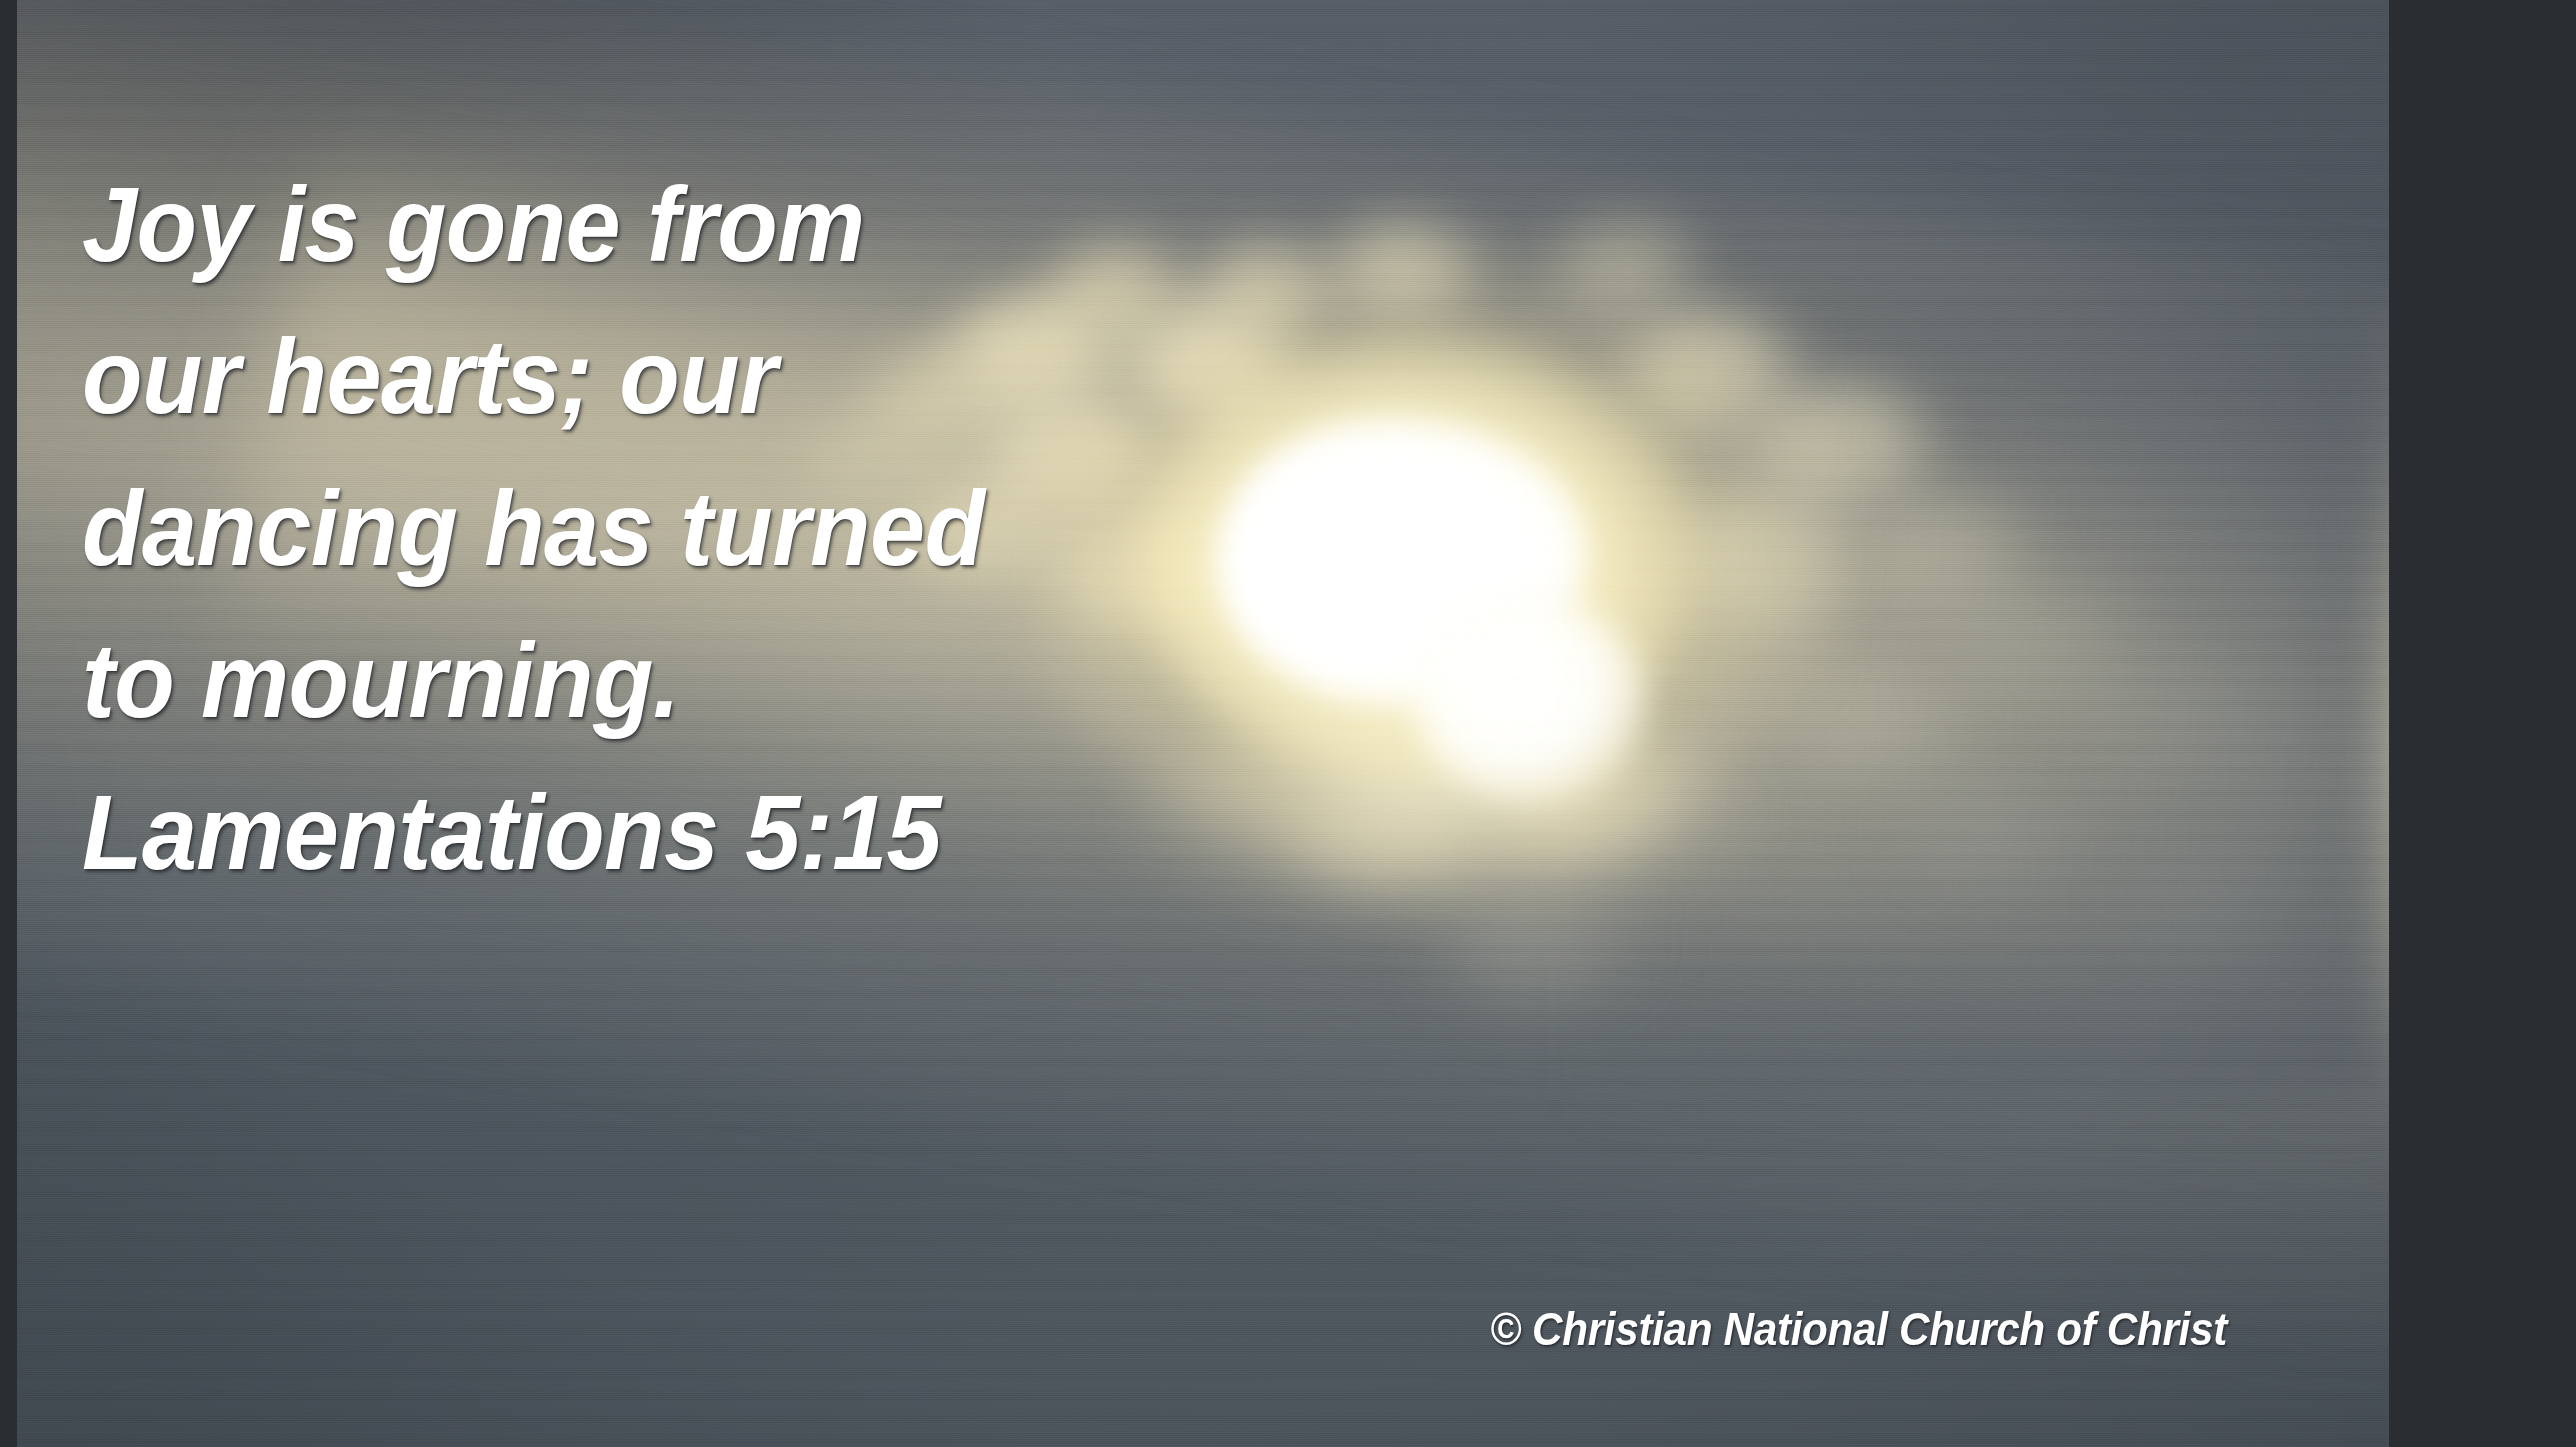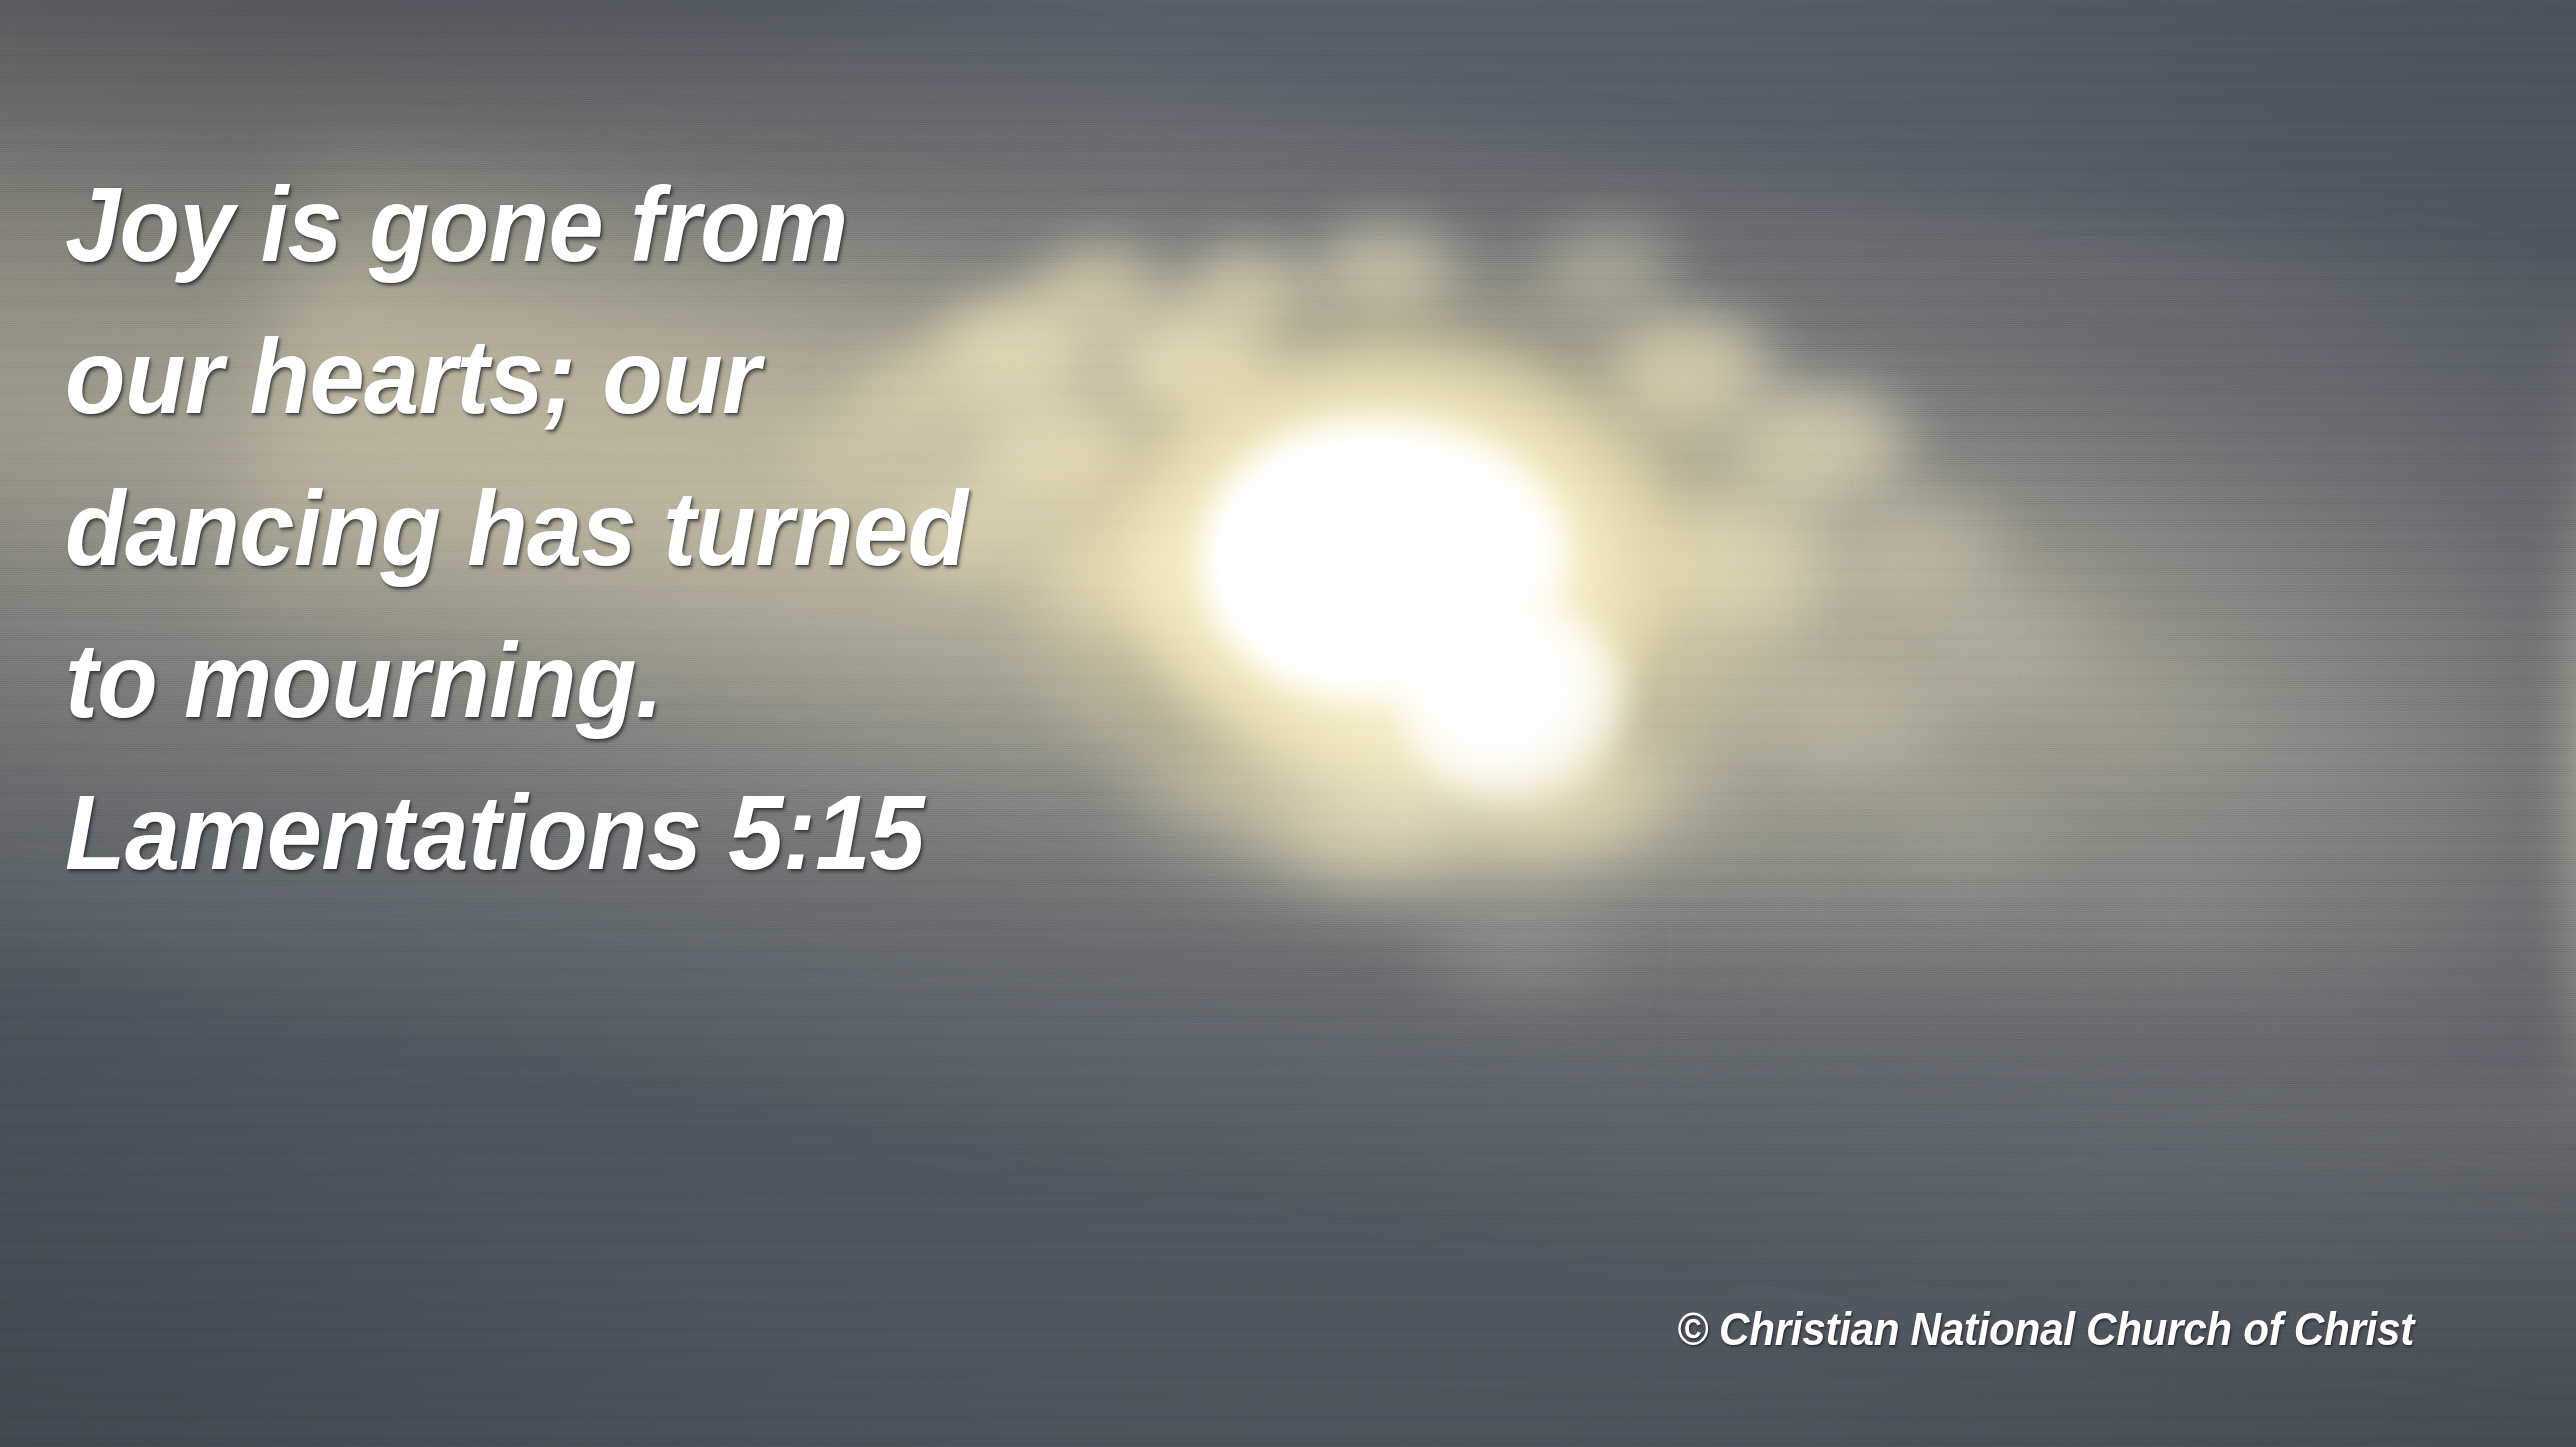--- a/index.html
+++ b/index.html
@@ -2,25 +2,26 @@
 <html style="font-size:11.4px"><head>
 <meta charset="utf-8">
 <style>
   html, body {
     margin: 0;
     padding: 0;
     background: #2a2e33;
   }
   #stage {
     position: relative;
-    width: 2576px;
+    width: 2372px;
     height: 1447px;
     overflow: hidden;
     background: #0f766e;
     font-family: "Liberation Sans", sans-serif;
+    margin-left: 17px;
   }
 
   
   .sky-base {
     position: absolute;
     inset: 0;
     background:
       linear-gradient(185deg, #565d67 0%, #545b64 28%, #545c63 55%, #4e565e 80%, #4a525a 100%);
   }
   .sky-cool-left {

